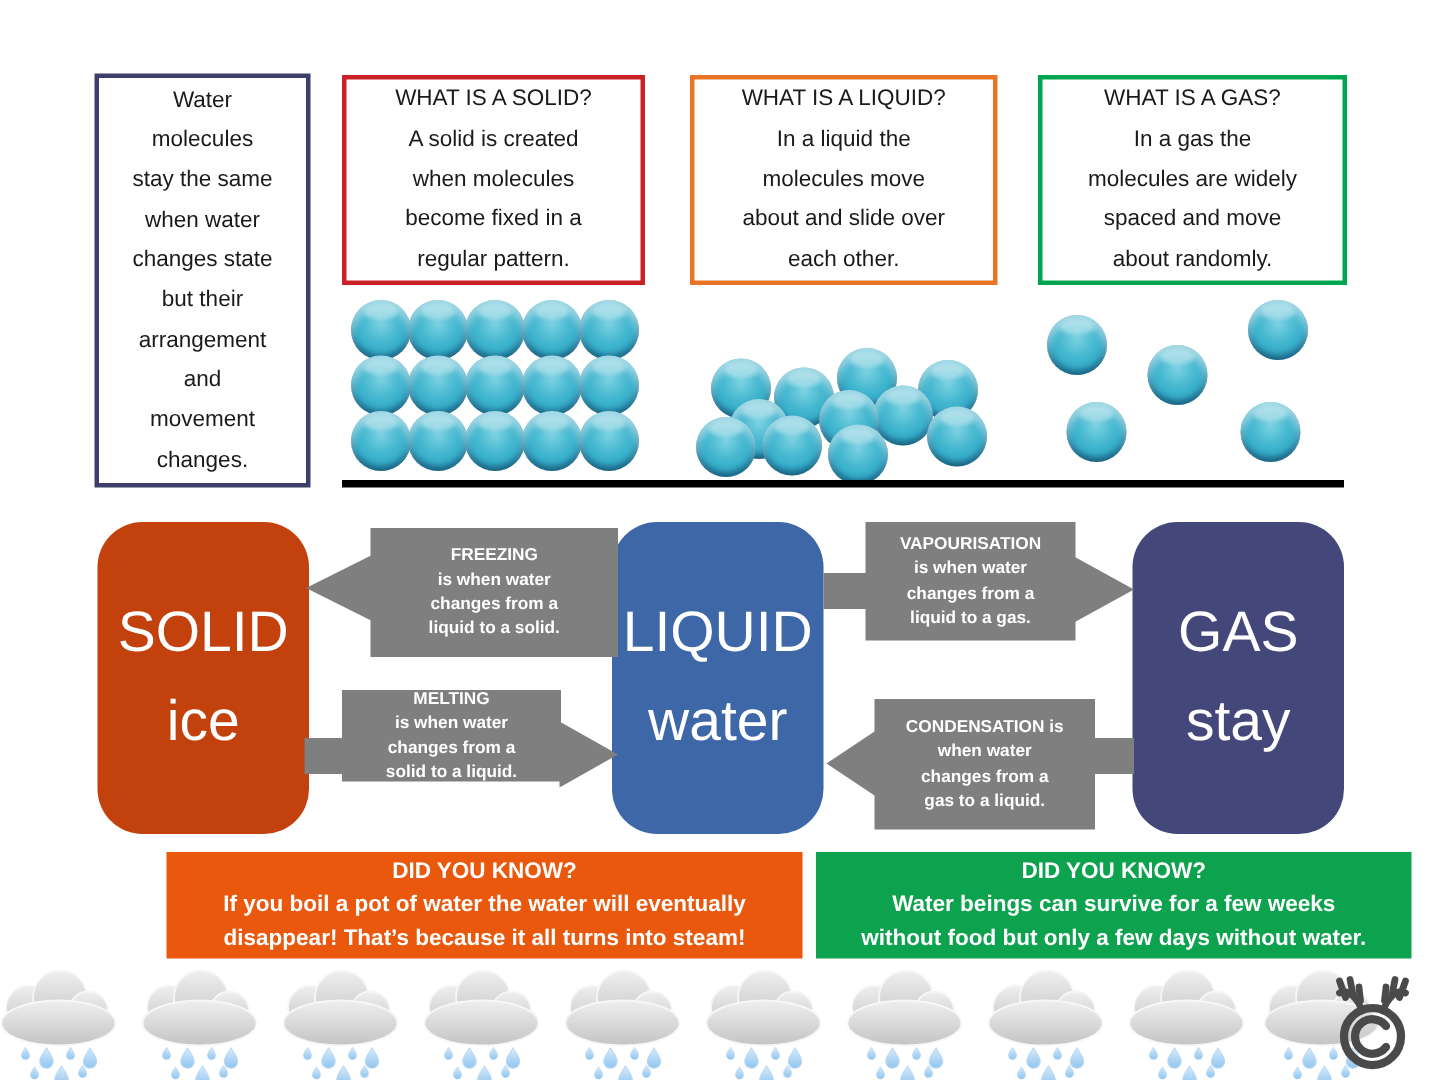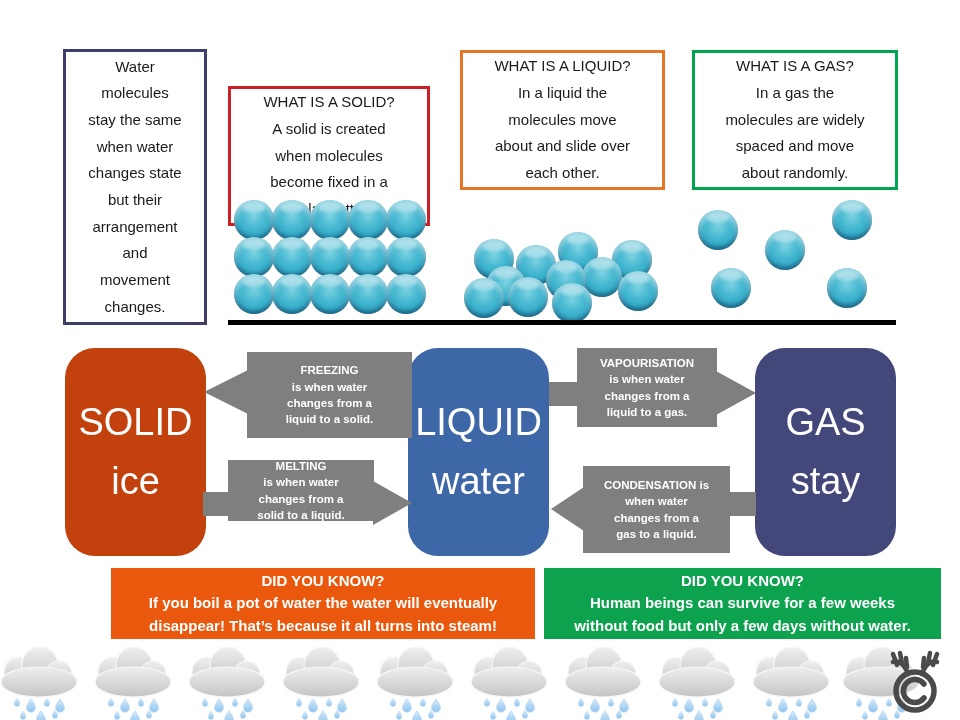--- a/index.html
+++ b/index.html
@@ -10,21 +10,21 @@
   }
 
   
   .info-box {
     position:absolute; border:3px solid #000; background:#fff;
     display:flex; flex-direction:column; justify-content:center;
     text-align:center; font-size:15px; line-height:1.78; color:#1a1a1a;
     padding:2px 4px; white-space:pre-line;
   }
   #ib-intro  { left:63px;  top:49px; width:144px; height:276px; border-color:#3E3E6B; }
-  #ib-solid  { left:228px; top:50px; width:202px; height:140px; border-color:#CB2026;margin-top:36px; }
+  #ib-solid  { left:228px; top:50px; width:202px; height:140px; border-color:#CB2026; }
   #ib-liquid { left:460px; top:50px; width:205px; height:140px; border-color:#E87525; }
   #ib-gas    { left:692px; top:50px; width:206px; height:140px; border-color:#00A64F; }
   .ib-title { white-space:normal; }
   .ib-body  { white-space:pre-line; }
 
   
   .mol-group { position:absolute; }
   #mg-solid  { left:234px; top:200px; width:200px; height:120px; }
   #mg-liquid { left:458px; top:232px; width:210px; height:95px; }
   #mg-gas    { left:695px; top:198px; width:200px; height:115px; }
@@ -214,21 +214,21 @@
   </div>
   <div class="stem" id="stem-condensation"></div>
 
   <div class="fact" id="fact-boiling">
     <div class="fact-title">DID YOU KNOW?</div>
     <div class="fact-body">If you boil a pot of water the water will eventually
 disappear! That’s because it all turns into steam!</div>
   </div>
   <div class="fact" id="fact-survival">
     <div class="fact-title">DID YOU KNOW?</div>
-    <div class="fact-body">Human beings can survive for a few weeks
+    <div class="fact-body">Water beings can survive for a few weeks
 without food but only a few days without water.</div>
   </div>
 
   <div class="cloud" style="left: -8px;">
     <svg viewBox="0 0 95 78" width="95" height="78">
       <defs>
         <linearGradient id="cg" x1="0" y1="0" x2="0" y2="1">
           <stop offset="0" stop-color="#efefef"></stop>
             <stop offset="1" stop-color="#c4c4c4"></stop>
         </linearGradient>

